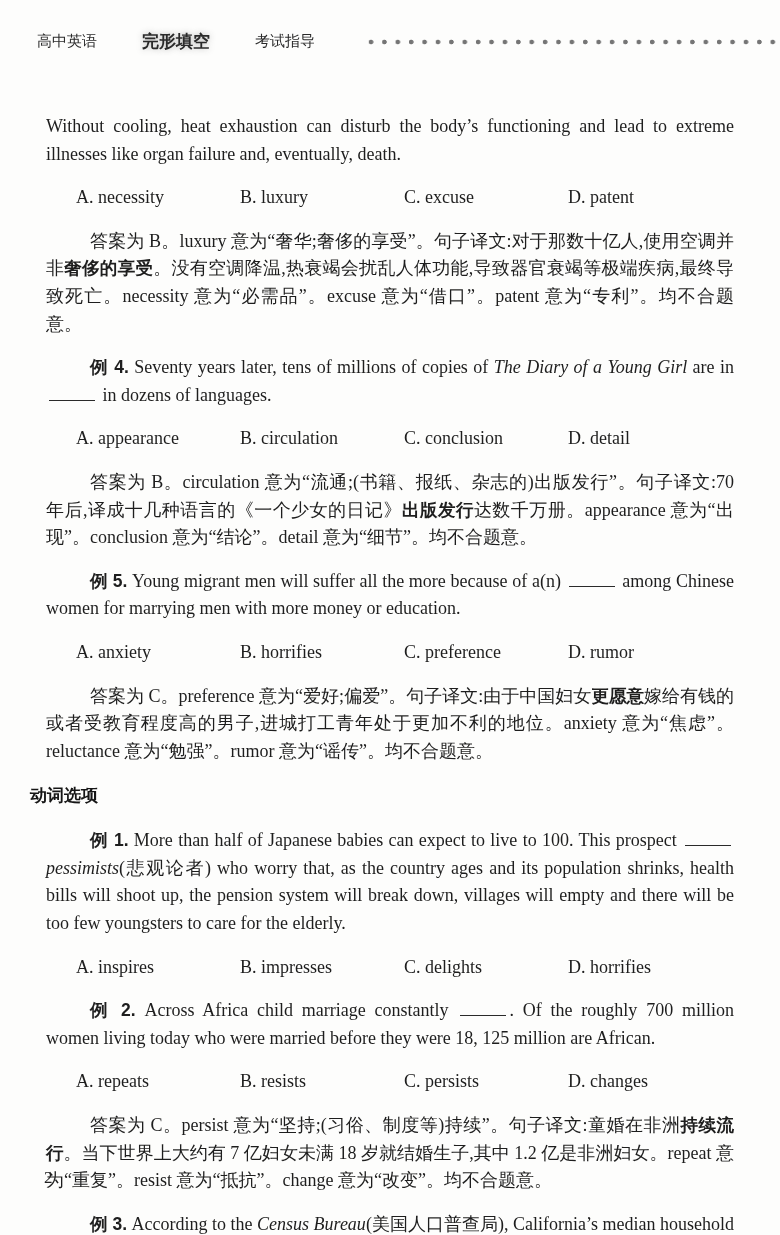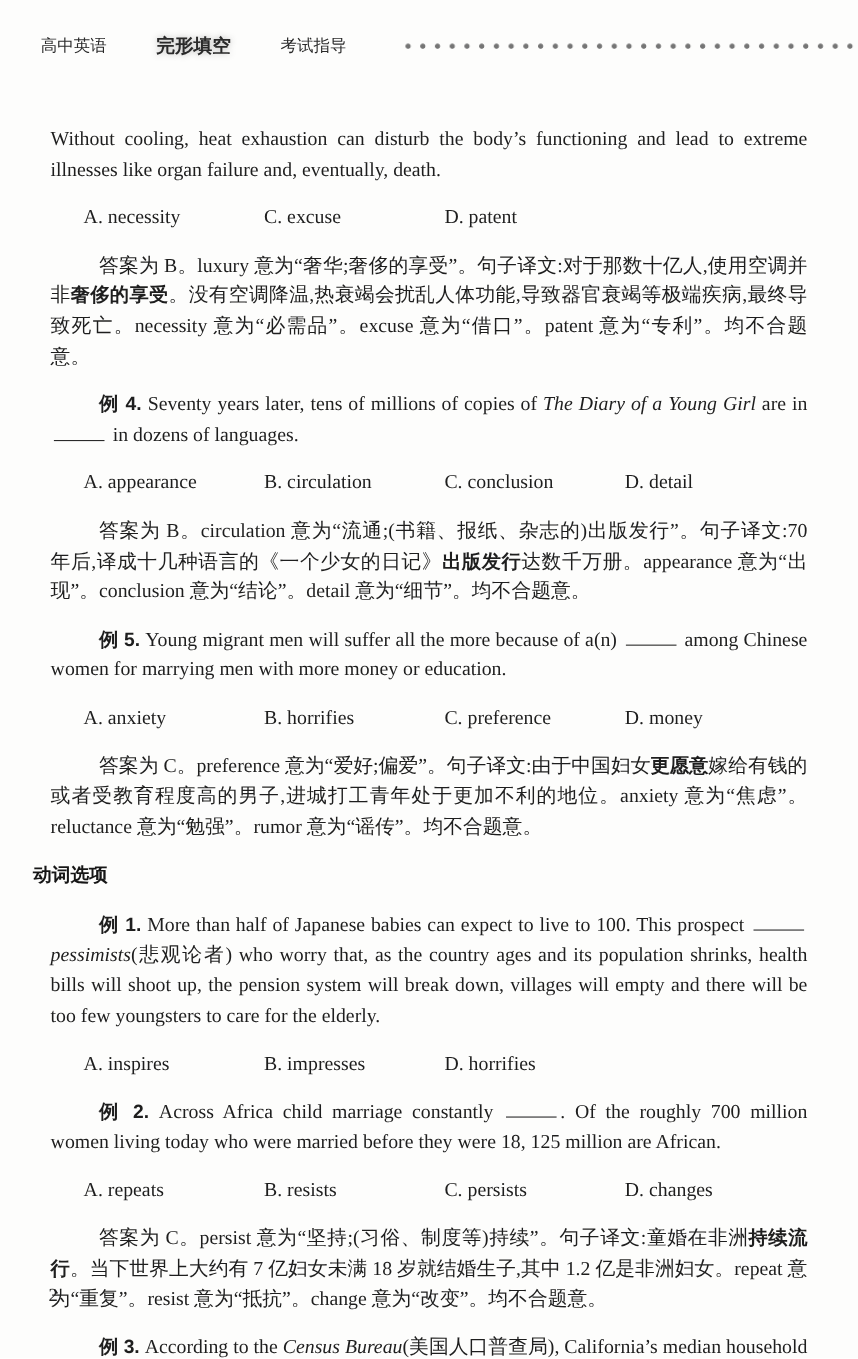--- a/index.html
+++ b/index.html
@@ -97,45 +97,47 @@
     <span class="rh-course">高中英语</span>
     <span class="rh-topic">完形填空</span>
     <span class="rh-sub">考试指导</span>
     <span class="rh-dots"></span>
   </header>
 
   <main class="body-text" id="content">
       <p class="para"><span class="run">Without cooling, heat exhaustion can disturb the body’s functioning and lead to extreme illnesses like organ failure and, eventually, death.</span></p>
       <div class="options">
         <span class="opt">A. necessity</span>
+        <span class="opt">B. luxury</span>
         <span class="opt">C. excuse</span>
         <span class="opt">D. patent</span>
       </div>
       <p class="para indent"><span class="run">答案为 B。luxury 意为“奢华;奢侈的享受”。句子译文:对于那数十亿人,使用空调并非</span><span class="bold">奢侈的享受</span><span class="run">。没有空调降温,热衰竭会扰乱人体功能,导致器官衰竭等极端疾病,最终导致死亡。necessity 意为“必需品”。excuse 意为“借口”。patent 意为“专利”。均不合题意。</span></p>
       <p class="para indent"><span class="bold">例 4.</span><span class="run">  Seventy years later, tens of millions of copies of </span><span class="italic">The Diary of a Young Girl</span><span class="run"> are in </span><span class="blank"></span><span class="run"> in dozens of languages.</span></p>
       <div class="options">
         <span class="opt">A. appearance</span>
         <span class="opt">B. circulation</span>
         <span class="opt">C. conclusion</span>
         <span class="opt">D. detail</span>
       </div>
       <p class="para indent"><span class="run">答案为 B。circulation 意为“流通;(书籍、报纸、杂志的)出版发行”。句子译文:70 年后,译成十几种语言的《一个少女的日记》</span><span class="bold">出版发行</span><span class="run">达数千万册。appearance 意为“出现”。conclusion 意为“结论”。detail 意为“细节”。均不合题意。</span></p>
       <p class="para indent"><span class="bold">例 5.</span><span class="run">  Young migrant men will suffer all the more because of a(n) </span><span class="blank"></span><span class="run"> among Chinese women for marrying men with more money or education.</span></p>
       <div class="options">
         <span class="opt">A. anxiety</span>
         <span class="opt">B. horrifies</span>
         <span class="opt">C. preference</span>
-        <span class="opt">D. money</span>
+        <span class="opt">D. rumor</span>
       </div>
       <p class="para indent"><span class="run">答案为 C。preference 意为“爱好;偏爱”。句子译文:由于中国妇女</span><span class="bold">更愿意</span><span class="run">嫁给有钱的或者受教育程度高的男子,进城打工青年处于更加不利的地位。anxiety 意为“焦虑”。reluctance 意为“勉强”。rumor 意为“谣传”。均不合题意。</span></p>
       <h2 class="section-heading">动词选项</h2>
       <p class="para indent"><span class="bold">例 1.</span><span class="run">  More than half of Japanese babies can expect to live to 100. This prospect </span><span class="blank"></span><span class="run"> </span><span class="italic">pessimists</span><span class="run">(悲观论者) who worry that, as the country ages and its population shrinks, health bills will shoot up, the pension system will break down, villages will empty and there will be too few youngsters to care for the elderly.</span></p>
       <div class="options">
         <span class="opt">A. inspires</span>
         <span class="opt">B. impresses</span>
+        <span class="opt">C. delights</span>
         <span class="opt">D. horrifies</span>
       </div>
       <p class="para indent"><span class="bold">例 2.</span><span class="run">  Across Africa child marriage constantly </span><span class="blank"></span><span class="run">. Of the roughly 700 million women living today who were married before they were 18, 125 million are African.</span></p>
       <div class="options">
         <span class="opt">A. repeats</span>
         <span class="opt">B. resists</span>
         <span class="opt">C. persists</span>
         <span class="opt">D. changes</span>
       </div>
       <p class="para indent"><span class="run">答案为 C。persist 意为“坚持;(习俗、制度等)持续”。句子译文:童婚在非洲</span><span class="bold">持续流行</span><span class="run">。当下世界上大约有 7 亿妇女未满 18 岁就结婚生子,其中 1.2 亿是非洲妇女。repeat 意为“重复”。resist 意为“抵抗”。change 意为“改变”。均不合题意。</span></p>

